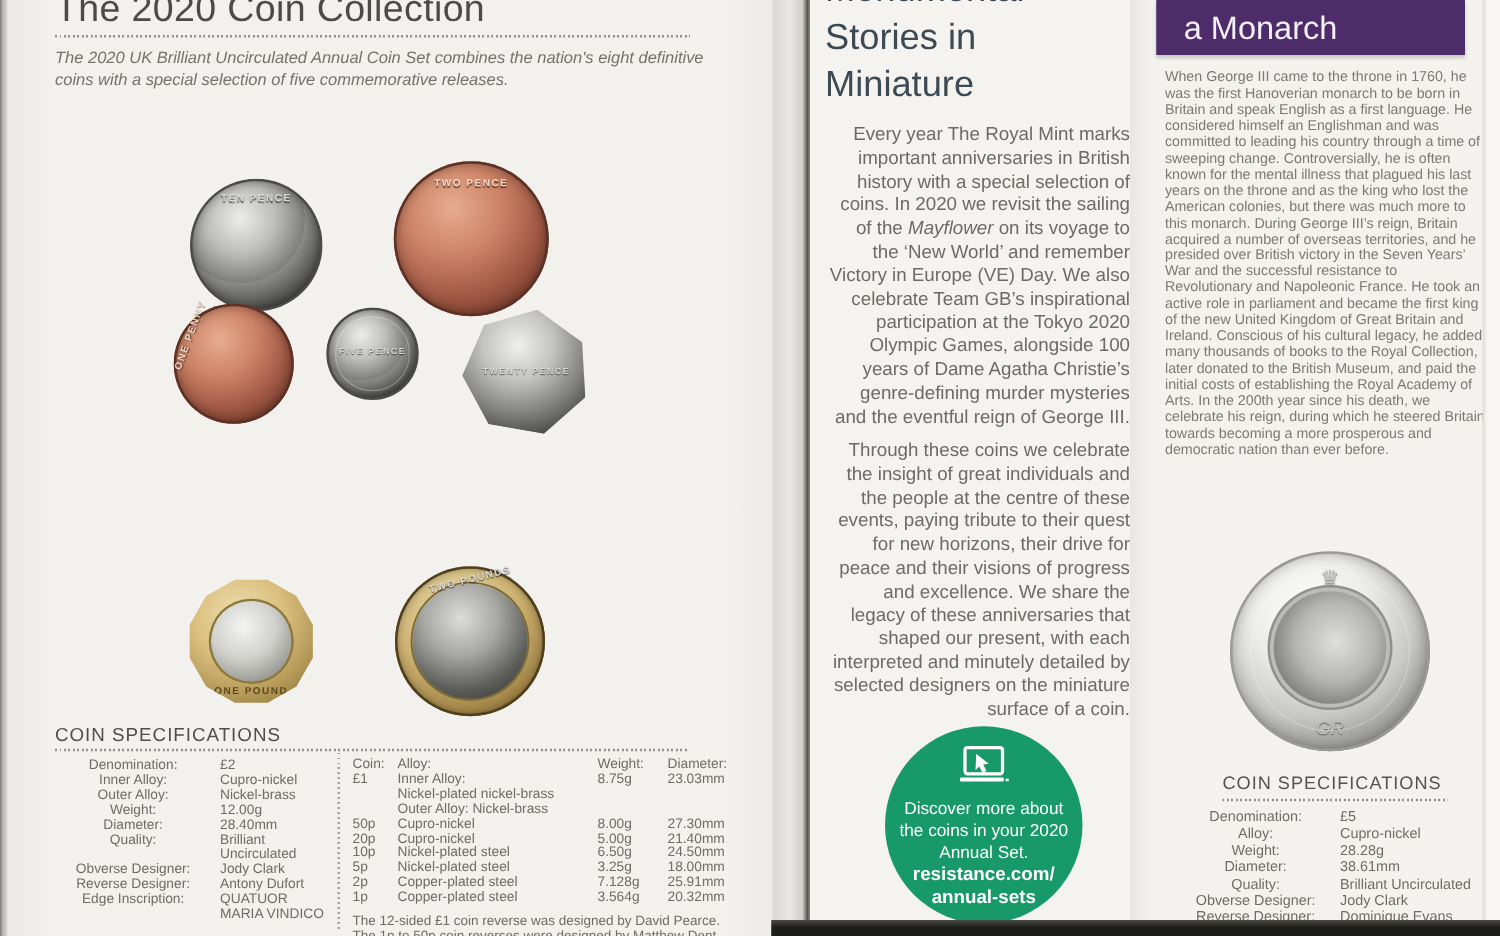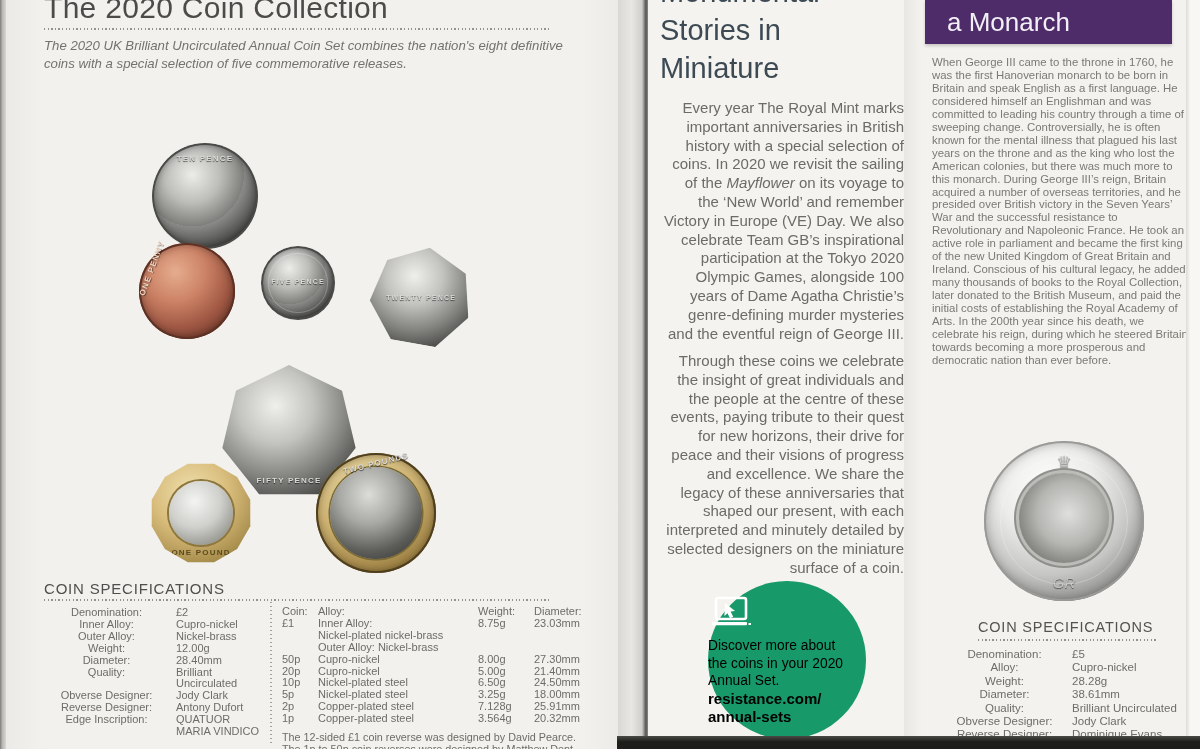--- a/index.html
+++ b/index.html
@@ -76,21 +76,21 @@
   .tc3 { width:56px; flex:none; } .tc4 { width:48px; flex:none; }
   .footnotes { margin-top:6px; font-size:10.8px; line-height:12.2px; color:#6e6c66; }
 
   
   .mid-title { position:absolute; left:12px; top:-27px; font-size:29px; line-height:38px;
                font-weight:400; color:#3d4a54; }
   .mid-title span { display:block; }
   .mid-p { position:absolute; left:12px; width:244px; font-size:15px; line-height:18.8px; color:#6b6b67;text-align:right; }
   .mid-p .it { font-style:italic; }
   .badge { position:absolute; left:60px; top:581px; width:158px; height:158px; border-radius:50%;
-           color:#000000; z-index:10; }
+           text-align:center; color:#ffffff; z-index:10; }
   .badge-text { font-size:13.8px; line-height:17.5px; margin-top:3px; }
   .badge-url  { font-size:15px; line-height:18px; font-weight:bold; }
   .laptop { margin-top:15px; }
 
   
   .purple-band { position:absolute; left:21px; top:0; width:247px; height:44px;
                  display:flex; align-items:center; padding-left:22px;
                  box-shadow:0 2px 3px rgba(0,0,0,.18); }
   .purple-band span { color:#f3eff7; font-size:26px; font-weight:400; }
   .rp-body { position:absolute; left:28px; top:56px; width:258px; font-size:11.4px;
@@ -115,31 +115,31 @@
   <div class="left-edge"></div>
 
   <div class="panel panel-left">
     <h1 class="lp-title">The 2020 Coin Collection</h1>
     <div class="rule-h lp-rule"></div>
     <p class="lp-intro">The 2020 UK Brilliant Uncirculated Annual Coin Set combines the nation's eight definitive coins with a special selection of five commemorative releases.</p>
 
     <div class="coin round silver-dark" style="left:146px; top:143px; width:106px; height:106px;">
       <span class="coin-label" style="top:11px;">TEN PENCE</span>
     </div>
+    <div class="coin round copper" style="left:309px; top:129px; width:124px; height:124px;">
+      <span class="coin-label dark" style="top:13px;">TWO PENCE</span>
+    </div>
     <div class="coin round copper" style="left:133px; top:243px; width:96px; height:96px;">
       <span class="coin-label dark rot-left">ONE PENNY</span>
     </div>
     <div class="coin round silver-dark fivep-ring" style="left:255px; top:246px; width:74px; height:74px;">
       <span class="coin-label" style="top:32px; font-size:7px;">FIVE PENCE</span>
     </div>
     <div class="coin hepta" style="left:364px; top:247px; width:102px; height:102px; transform:rotate(10deg);">
       <span class="coin-label" style="top:47px; font-size:7px; transform:rotate(-10deg);">TWENTY PENCE</span>
-    </div>
-    <div class="coin hepta" style="left:215px; top:365px; width:136px; height:136px;">
-      <span class="coin-label" style="bottom:16px;">FIFTY PENCE</span>
     </div>
     <div class="coin gold12" style="left:144px; top:462px; width:102px; height:102px;">
       <div class="inner"></div>
       <span class="coin-label gold" style="bottom:7px;">ONE POUND</span>
     </div>
     <div class="coin round bimetal" style="left:310px; top:453px; width:120px; height:120px;">
       <div class="inner"></div>
       <span class="coin-label" style="top:6px; transform:rotate(-14deg);">TWO POUNDS</span>
     </div>
 

